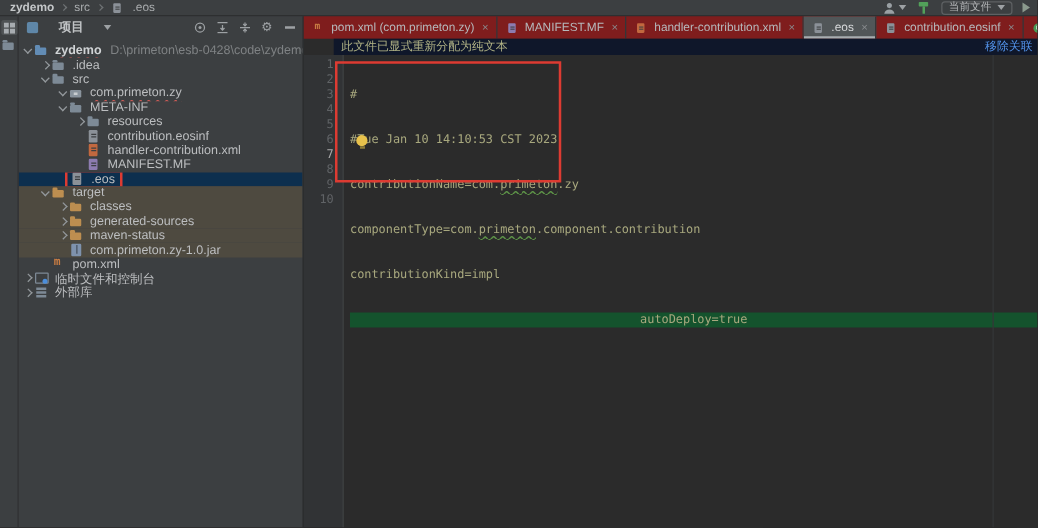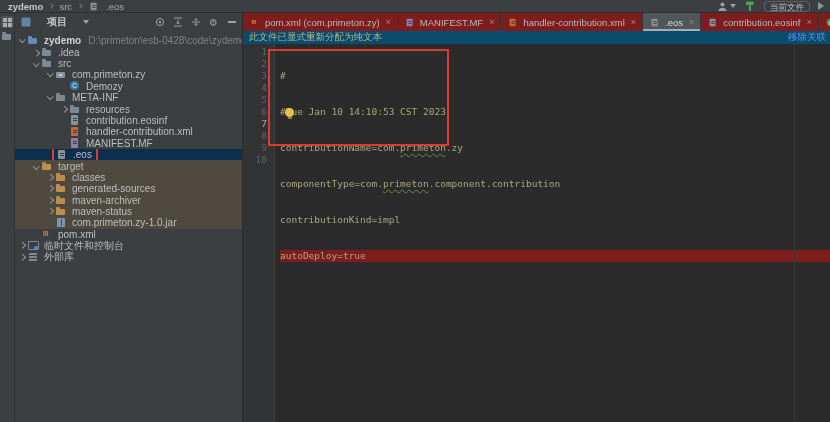--- a/index.html
+++ b/index.html
@@ -12,21 +12,21 @@
               display:flex; align-items:center; padding:0 6px 0 8px; flex:none; }
   .crumbs { display:flex; align-items:center; gap:5px; font-size:9.5px; color:#a8abad; }
   .crumbs .root { font-weight:bold; color:#c4c7c9; }
   .sep { width:6px; height:6px; position:relative; }
   .sep::before { content:""; position:absolute; left:1px; top:1px; width:3px; height:3px;
                  border-right:1px solid #6f7375; border-bottom:1px solid #6f7375; transform:rotate(-45deg); }
   .tb-right { margin-left:auto; display:flex; align-items:center; gap:8px; }
   .caret { width:0; height:0; border-left:3px solid transparent; border-right:3px solid transparent;
            border-top:4px solid #9da1a4; }
   .combo { height:11px; border:1px solid #5e6163; border-radius:3px; padding:0 5px;
-           display:flex; align-items:center; gap:5px; font-size:8.5px; color:#b6b8ba;flex-direction:column; }
+           display:flex; align-items:center; gap:5px; font-size:8.5px; color:#b6b8ba; }
   .play { width:0; height:0; border-top:4px solid transparent; border-bottom:4px solid transparent;
           border-left:6px solid #8b9a8d; }
 
   
   .body { flex:1; display:flex; min-height:0; }
   .stripe { width:15px; background:#3c3f41; border-right:1px solid #2f3132; flex:none;
             display:flex; flex-direction:column; align-items:center; padding-top:3px; gap:2px; }
   .stripe .slot { width:13px; height:12px; display:flex; align-items:center; justify-content:center; border-radius:2px; }
   .stripe .slot.active { background:#4e5254; }
 
@@ -34,21 +34,21 @@
   .ppanel { width:228px; background:#3c3f41; border-right:1px solid #282b2c; flex:none;
             display:flex; flex-direction:column; min-height:0; }
   .pp-header { height:18px; display:flex; align-items:center; padding:0 5px 0 6px; gap:16px; flex:none; }
   .pp-title { font-size:10px; color:#c0c3c5; font-weight:bold; }
   .pp-actions { margin-left:auto; display:flex; align-items:center; gap:7px; }
   .hicon { width:11px; height:11px; display:flex; align-items:center; justify-content:center; color:#9da1a4; font-size:10px; }
   .minus { width:8px; height:2px; background:#9da1a4; }
 
   .tree { flex:1; padding-top:4px; overflow:hidden; font-size:10px; }
   .row { height:11.4px; display:flex; align-items:center; white-space:nowrap; overflow:hidden; color:#bcbec0; }
-  .row.d0 { padding-left:3px; } .row.d1 { padding-left:17px;align-items:flex-end; }
+  .row.d0 { padding-left:3px; } .row.d1 { padding-left:17px; }
   .row.d2 { padding-left:31px; } .row.d3 { padding-left:45px; }
   .row.sel { background:#0d2f4e; }
   .row.excl { background:#4e4a40; }
   .row .lbl { padding:0 2px; }
   .row .hint { color:#7f8284; margin-left:5px; font-weight:normal; }
   .bold { font-weight:bold; color:#d0d3d5; }
   .err { text-decoration:underline wavy #cf5b56 1px; text-underline-offset:2px; }
 
   .chev { width:9px; height:9px; position:relative; flex:none; }
   .chev.c::before { content:""; position:absolute; left:2px; top:2px; width:3.5px; height:3.5px;
@@ -83,32 +83,32 @@
   .annot { display:inline-flex; align-items:center; border:2px solid #dd3b32; padding:0 2px; margin-left:-3px; }
 
   
   .edcol { flex:1; display:flex; flex-direction:column; min-width:0; min-height:0; }
   .tabbar { height:18px; background:#7f1d1d; display:flex; overflow:hidden; flex:none; }
   .tab { display:flex; align-items:center; gap:3px; padding:0 6px; font-size:9.5px; color:#b6b9bc;
          border-right:1px solid #333638; flex:none; }
   .tab.active { background:#515658; box-shadow:inset 0 -2px 0 #a8adb0; color:#d6d8da; }
   .tab .x { color:#8a8d90; font-size:9px; margin-left:3px; }
 
-  .banner { height:13px; background:#0c4a6e; display:flex; align-items:flex-end; padding:0 4px 0 6px;
-            font-size:9.5px; color:#b2b486; flex:none; }
+  .banner { height:13px; background:#0f172a; display:flex; align-items:flex-end; padding:0 4px 0 6px;
+            font-size:9.5px; color:#b2b486; flex:none;margin-left:24px; }
   .banner a { margin-left:auto; color:#5394ec; text-decoration:none; }
 
   .editor { flex:1; position:relative; background:#2b2b2b; display:flex; min-height:0;
             font-family:"DejaVu Sans Mono","Liberation Mono",monospace; font-size:9.5px; line-height:12px; }
   .gutter { width:32px; background:#313335; border-right:1px solid #3f4142; padding:2px 7px 0 0;
             text-align:right; color:#606366; flex:none; }
   .gutter div.cur { color:#a9a9a9; }
   .code { flex:1; padding:2px 0 0 5px; color:#a8a87e; white-space:pre; }
   .code .ln { height:12px; }
-  .code .ln.cur { background:#7f1d1d; }
+  .code .ln.cur { background:#14532d;text-align:center; }
   .typo { text-decoration:underline wavy #5c9246 1px; text-underline-offset:2px; }
   .guide { position:absolute; left:551px; top:0; bottom:0; width:1px; background:#353738; }
   .redbox { position:absolute; left:25px; top:5px; width:181px; height:97px; border:2px solid #dd3b32; }
   .bulb { position:absolute; left:42px; top:64px; width:9px; height:9px; border-radius:50%; background:#e8c24c; }
   .bulb::after { content:""; position:absolute; left:2.5px; top:8.5px; width:4px; height:2.5px; background:#8f7d39; }
   svg { display:block; }
 </style>
 </head>
 <body>
 
@@ -208,25 +208,20 @@
         <div class="row d1">
           <span class="chev e"></span>
           <span class="ic folder"></span>
           <span class="lbl">src</span>
         </div>
         <div class="row d2">
           <span class="chev e"></span>
           <span class="ic pkg"></span>
           <span class="lbl err">com.primeton.zy</span>
         </div>
-        <div class="row d3">
-          <span class="chev"></span>
-          <span class="ic cls blue"></span>
-          <span class="lbl">Demozy</span>
-        </div>
         <div class="row d2">
           <span class="chev e"></span>
           <span class="ic folder"></span>
           <span class="lbl">META-INF</span>
         </div>
         <div class="row d3">
           <span class="chev c"></span>
           <span class="ic folder"></span>
           <span class="lbl">resources</span>
         </div>
@@ -259,25 +254,20 @@
         </div>
         <div class="row d2 excl">
           <span class="chev c"></span>
           <span class="ic folder org"></span>
           <span class="lbl">classes</span>
         </div>
         <div class="row d2 excl">
           <span class="chev c"></span>
           <span class="ic folder org"></span>
           <span class="lbl">generated-sources</span>
-        </div>
-        <div class="row d2 excl">
-          <span class="chev c"></span>
-          <span class="ic folder org"></span>
-          <span class="lbl">maven-archiver</span>
         </div>
         <div class="row d2 excl">
           <span class="chev c"></span>
           <span class="ic folder org"></span>
           <span class="lbl">maven-status</span>
         </div>
         <div class="row d2 excl">
           <span class="chev"></span>
           <span class="ic jar"></span>
           <span class="lbl">com.primeton.zy-1.0.jar</span>

